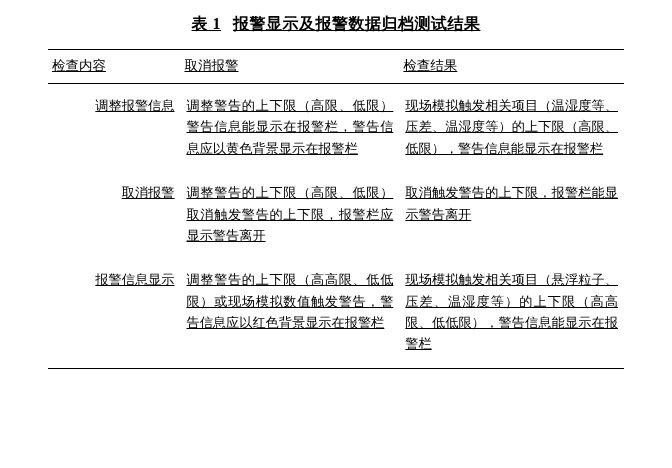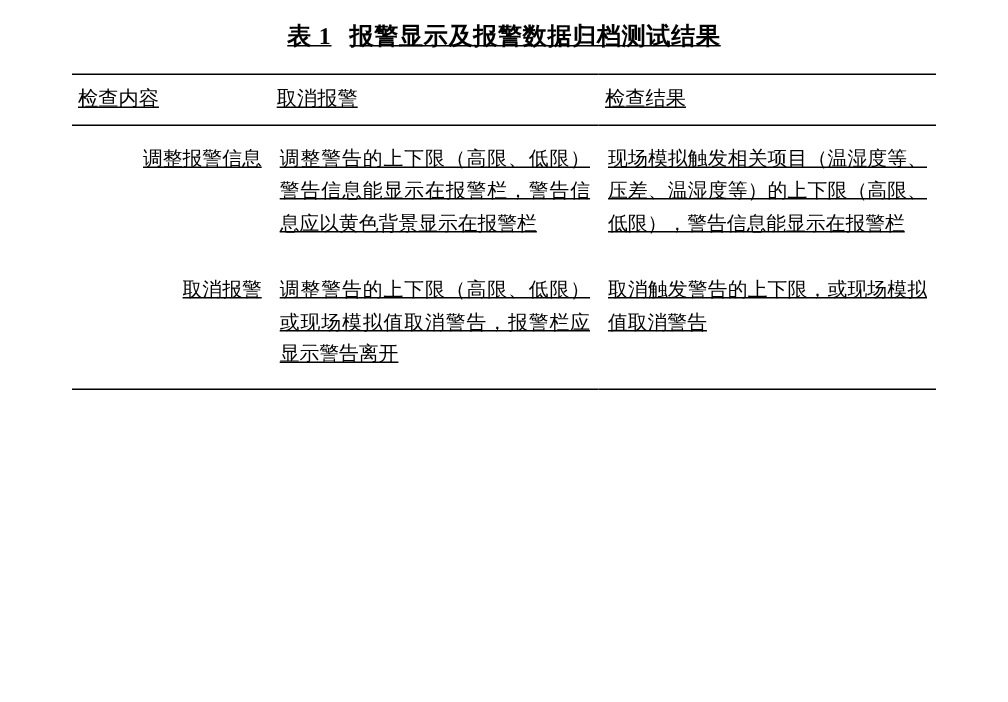--- a/index.html
+++ b/index.html
@@ -100,19 +100,24 @@
       </tr>
     </thead>
     <tbody>
       <tr>
         <td class="cell-item">调整报警信息</td>
         <td class="cell-method">调整警告的上下限（高限、低限）警告信息能显示在报警栏，警告信息应以黄色背景显示在报警栏</td>
         <td class="cell-result">现场模拟触发相关项目（温湿度等、压差、温湿度等）的上下限（高限、低限），警告信息能显示在报警栏</td>
       </tr>
       <tr>
         <td class="cell-item">取消报警</td>
-        <td class="cell-method">调整警告的上下限（高限、低限）或现场模拟值取消警告，报警栏应显示警告离开</td>
-        <td class="cell-result">取消触发警告的上下限，或现场模拟值取消警告</td>
+        <td class="cell-method">调整警告的上下限（高限、低限）取消触发警告的上下限，报警栏应显示警告离开</td>
+        <td class="cell-result">取消触发警告的上下限，报警栏能显示警告离开</td>
+      </tr>
+      <tr>
+        <td class="cell-item">报警信息显示</td>
+        <td class="cell-method">调整警告的上下限（高高限、低低限）或现场模拟数值触发警告，警告信息应以红色背景显示在报警栏</td>
+        <td class="cell-result">现场模拟触发相关项目（悬浮粒子、压差、温湿度等）的上下限（高高限、低低限），警告信息能显示在报警栏</td>
       </tr>
     </tbody>
   </table>
 
 </div>
 
 </body></html>

